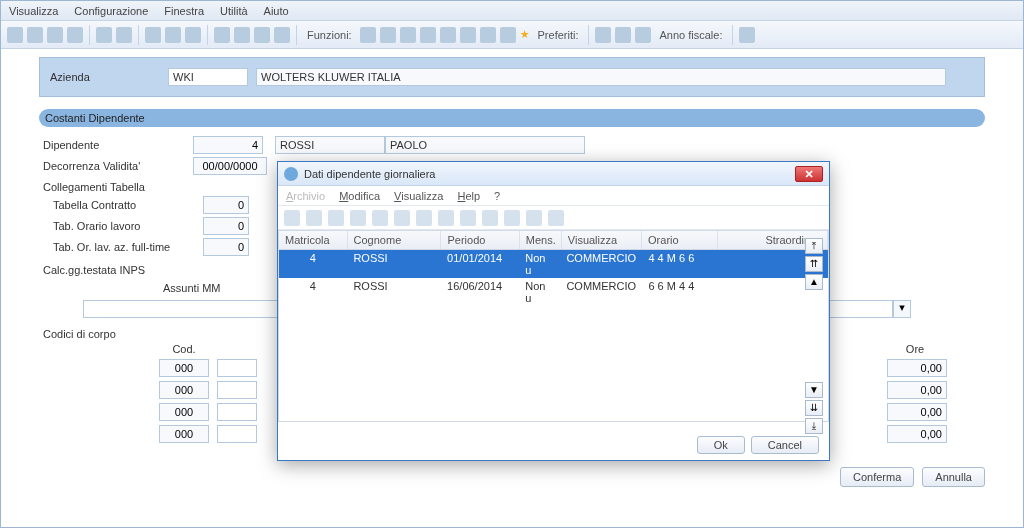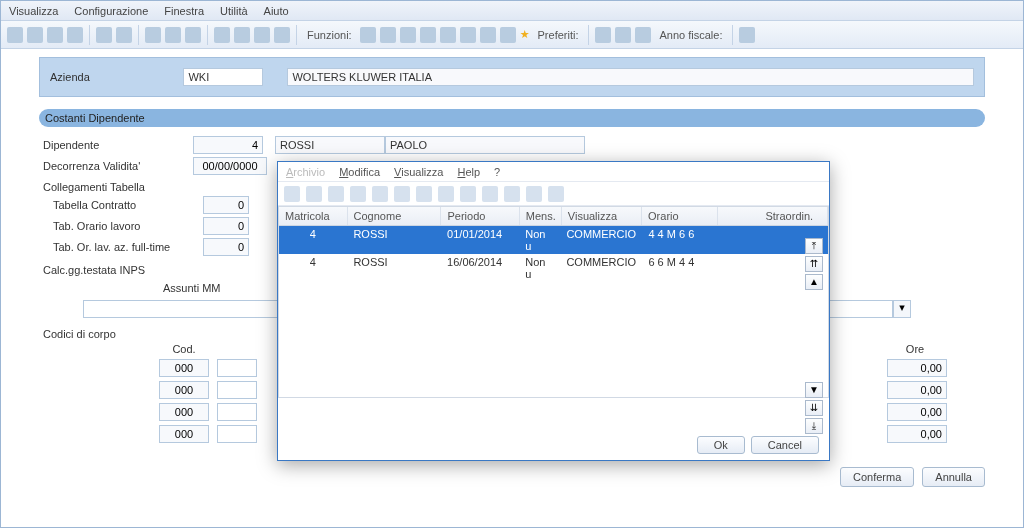--- a/index.html
+++ b/index.html
@@ -5,21 +5,21 @@
 * { box-sizing: border-box; margin: 0; padding: 0; font-family: Tahoma, Arial, sans-serif; font-size: 11px; }
 body { width: 1024px; height: 528px; background: #fff; position: relative; overflow: hidden; border: 1px solid #9cb6d4; }
 .menubar { height: 20px; background: linear-gradient(#f0f4fa, #e0e8f4); border-bottom: 1px solid #c4d3e6; display: flex; align-items: center; padding: 0 8px; color: #444; }
 .menubar span { margin-right: 16px; cursor: default; }
 .toolbar { height: 28px; background: linear-gradient(#f5f8fc, #e3ebf6); border-bottom: 1px solid #c4d3e6; display: flex; align-items: center; padding: 0 6px; gap: 4px; }
 .tool-icon { width: 16px; height: 16px; background: #b8cce0; border-radius: 2px; display: inline-block; }
 .tool-sep { width: 1px; height: 20px; background: #c4d3e6; margin: 0 2px; }
 .tool-text { color: #555; margin: 0 4px; }
 .content { padding: 8px 38px; }
 .panel { border: 1px solid #a3bfdd; background: #bfd6ee; padding: 6px 10px; }
-.row { display: flex; align-items: center; gap: 24px; margin: 4px 0; }
+.row { display: flex; align-items: center; gap: 8px; margin: 4px 0; }
 .label { color: #2f2f2f; width: 110px; }
 .input { border: 1px solid #b5c9de; background: #fff; height: 18px; padding: 1px 4px; color: #333; }
 .input.ro { background: #f8f9fc; }
 .section-header { background: #8ab5e0; color: #222; padding: 3px 6px; margin-top: 12px; border-radius: 9px; }
 .form-section { padding: 6px 4px; }
 .form-row { display: flex; align-items: center; margin: 3px 0; }
 .form-label { width: 150px; color: #333; }
 .form-input { border: 1px solid #b5c9de; background: #f7f9fc; height: 18px; padding: 1px 4px; text-align: right; width: 70px; }
 .indent { margin-left: 10px; }
 .codici-row { display: flex; gap: 8px; margin: 4px 0; }
@@ -198,20 +198,25 @@
     </div>
   </div>
 </div>
 
 <div class="btnrow">
   <button class="btn">Conferma</button>
   <button class="btn">Annulla</button>
 </div>
 
 <div class="modal">
+  <div class="modal-title">
+    <span class="t-icon"></span>
+    <span>Dati dipendente giornaliera</span>
+    <span class="closer">✕</span>
+  </div>
   <div class="modal-menu">
     <span class="dis"><u>A</u>rchivio</span>
     <span><u>M</u>odifica</span>
     <span><u>V</u>isualizza</span>
     <span><u>H</u>elp</span>
     <span>?</span>
   </div>
   <div class="modal-tools">
     <span class="mtool"></span>
     <span class="mtool"></span>

